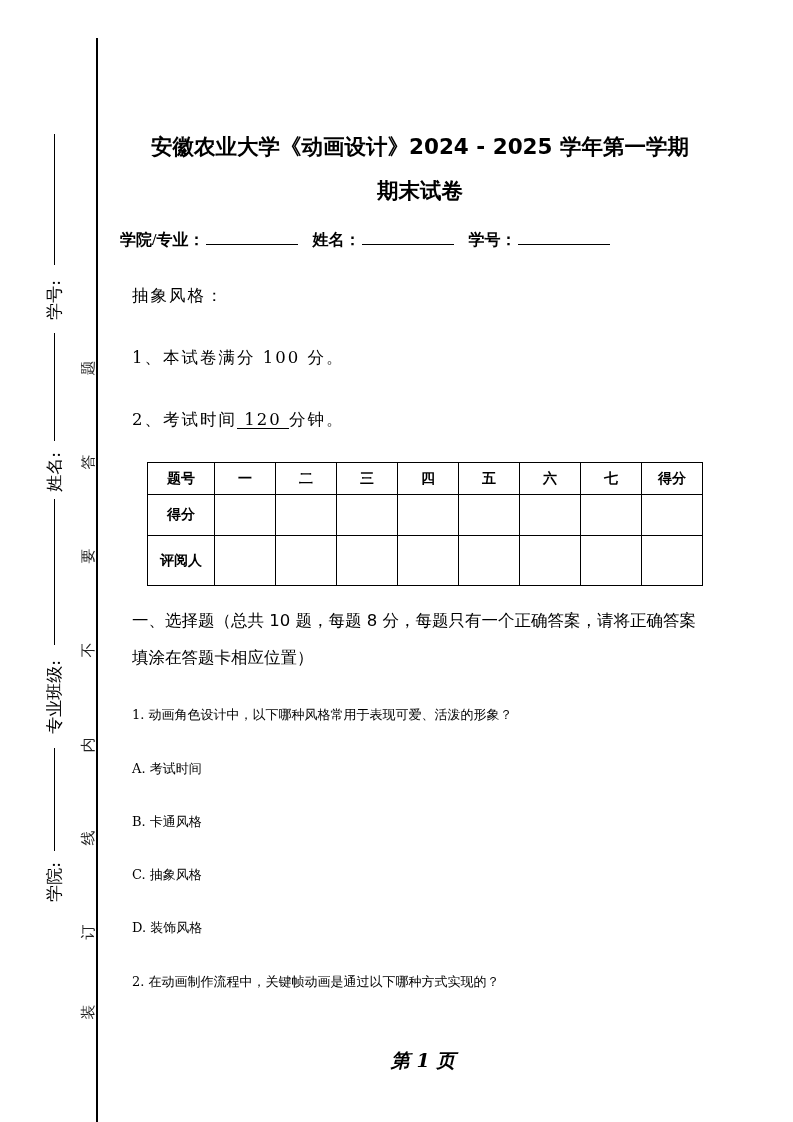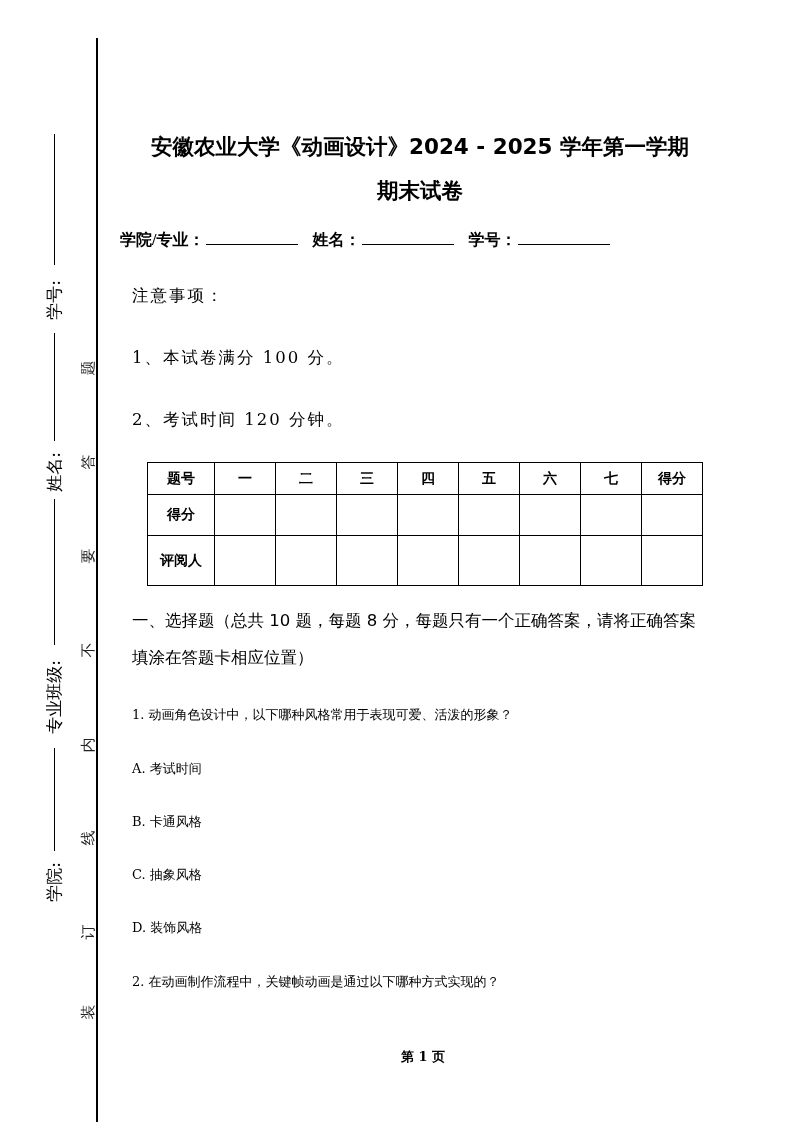--- a/index.html
+++ b/index.html
@@ -10,34 +10,34 @@
   .mlabel { position:absolute; left:54px; font-size:17px; white-space:nowrap;
             transform: translate(-50%,-50%) rotate(-90deg); font-family:"DejaVu Serif", serif; }
   .bind { position:absolute; left:88px; font-size:15px; color:#222;
           transform: translate(-50%,-50%) rotate(-90deg); font-family:"DejaVu Serif", serif; }
   .title { position:absolute; left:120px; width:600px; text-align:center;
            font-family:"DejaVu Sans", sans-serif; font-weight:bold; font-size:21.5px; }
   .info { position:absolute; top:230px; left:120px; width:600px; text-align:left;
           font-family:Liberation Serif, serif; font-weight:bold; font-size:16px; }
   .info .blank { display:inline-block; width:92px; border-bottom:1.2px solid #000; margin:0 10px 0 2px; height:14px; vertical-align:baseline; }
   .p { position:absolute; left:132px; font-size:16.5px; letter-spacing:2px; }
-  .u { text-underline-offset:3px;text-align:right; }
+  .u { text-decoration: underline; text-underline-offset:3px;text-align:right; }
   table.score { position:absolute; left:147px; top:462px; border-collapse:collapse;
                 font-family:"DejaVu Sans", sans-serif; font-size:14px; }
   table.score td { border:1.3px solid #000; text-align:center; width:60px; padding:0; }
   table.score td.first { width:66px; font-weight:bold;margin-top:38px; }
   table.score tr.h td { height:31px; font-weight:bold; }
   table.score tr.r1 td { height:40px; }
   table.score tr.r2 td { height:49px; }
   .q { position:absolute; left:132px; font-size:13px; font-family:"DejaVu Sans", sans-serif; }
   .q .num { font-family:"DejaVu Serif", serif; }
   .sec { position:absolute; left:132px; width:580px; font-size:16.5px; line-height:37px;
          font-family:"DejaVu Sans", sans-serif; }
   .footer { position:absolute; top:1048px; left:0; width:793px; text-align:center;
-            font-weight:bold; font-size:13px; font-family:"DejaVu Serif", serif; padding-left:53px; box-sizing:border-box; }
+            font-weight:bold; font-size:19px; font-family:"DejaVu Serif", serif; padding-left:53px; box-sizing:border-box;font-style:italic; }
 </style>
 </head>
 <body>
 
 <div class="vline"></div>
 
 <div class="mline" style="top:134px;height:131px;"></div>
 <div class="mlabel" style="top:300px;">学号:</div>
 <div class="mline" style="top:333px;height:108px;"></div>
 <div class="mlabel" style="top:472px;">姓名:</div>
@@ -57,21 +57,21 @@
 
 <div class="title" style="top:132px;">安徽农业大学《动画设计》2024 - 2025 学年第一学期</div>
 <div class="title" style="top:176px;">期末试卷</div>
 
 <div class="info">
   <span>学院/专业：</span><span class="blank"></span>
   <span>姓名：</span><span class="blank"></span>
   <span>学号：</span><span class="blank" style="margin-right:0"></span>
 </div>
 
-<div class="p" style="top:285px;">注意事项：</div>
+<div class="p" style="top:285px;">抽象风格：</div>
 <div class="p" style="top:347px;">1、本试卷满分 100 分。</div>
 <div class="p" style="top:409px;">
   <span>2、考试时间</span><span class="u" style="white-space:pre"> 120 </span><span>分钟。</span>
 </div>
 
 <table class="score">
   <tbody>
       <tr class="h">
     <td class="first">题号</td>
     <td>一</td>

